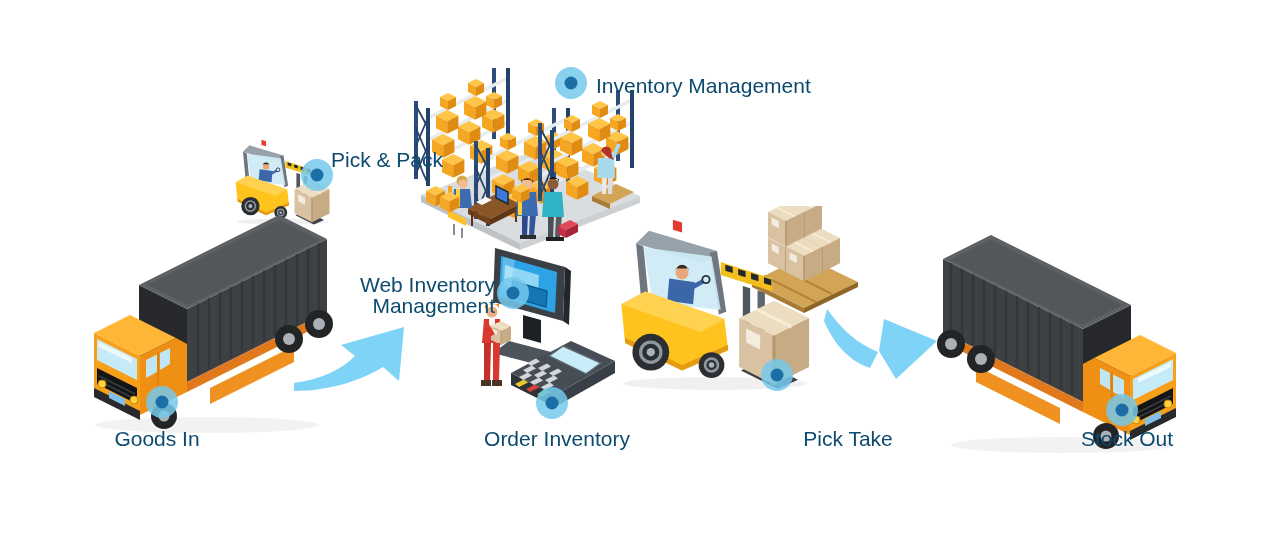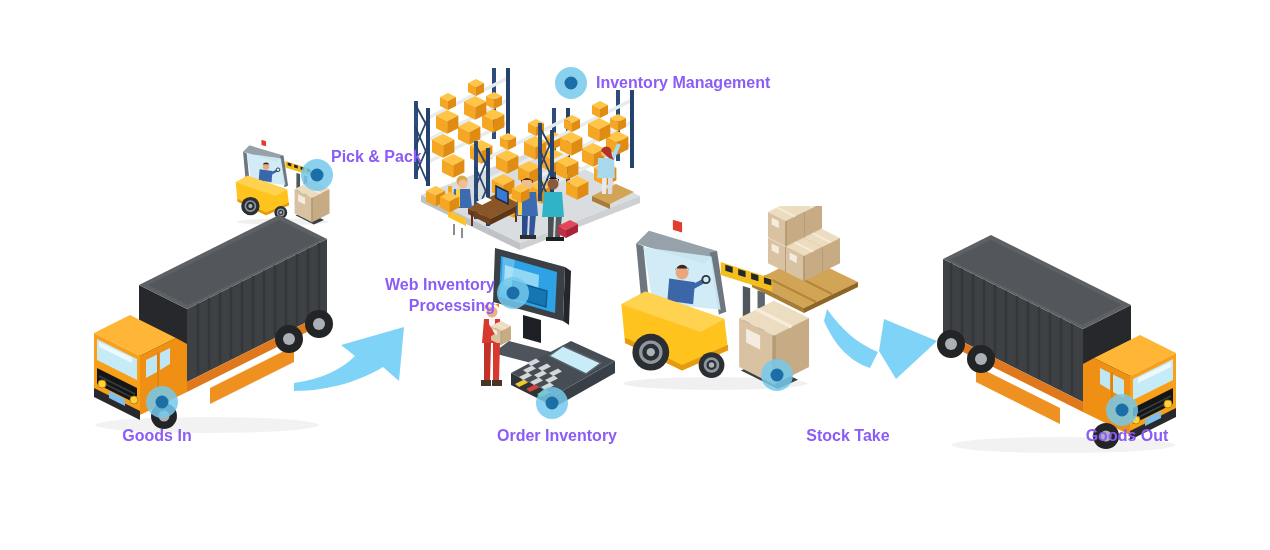--- a/index.html
+++ b/index.html
@@ -1,19 +1,19 @@
 <!DOCTYPE html>
 <html><head>
 <meta charset="utf-8">
 <style>
   html,body{margin:0;padding:0;background:#fff;}
   #canvas{position:relative;width:1270px;height:550px;background:#fff;overflow:hidden;
           font-family:"Liberation Sans",sans-serif;}
   .abs{position:absolute;}
-  .label{position:absolute;font-weight:700;font-size:16px;color:#8b5cf6;white-space:nowrap;z-index:60;}
+  .label{position:absolute;font-weight:400;font-size:21px;color:#0c4a6e;white-space:nowrap;z-index:60;}
   .label.center{text-align:center;}
   .label.right{text-align:right;}
   .dot{position:absolute;width:36px;height:36px;z-index:50;}
   svg{display:block;}
 </style>
 </head>
 <body>
 
 <div id="canvas">
 
@@ -318,19 +318,19 @@
 <svg class="dot" style="left:1104px;top:392px" viewBox="0 0 36 36">
   <circle cx="18" cy="18" r="16" fill="#74c9ec" fill-opacity="0.85"></circle>
   <circle cx="18" cy="18" r="6.5" fill="#1b6ea6"></circle>
 </svg>
 
 <div class="label center" style="left:92px;top:427px;width:130px">Goods In</div>
 <div class="label" style="left:331px;top:148px">Pick &amp; Pack</div>
 <div class="label" style="left:596px;top:74px">Inventory Management</div>
 <div class="label right" style="left:340px;top:274px;width:155px;line-height:21px">
   <div>Web Inventory</div>
-  <div>Processing</div>
+  <div>Management</div>
 </div>
 <div class="label center" style="left:477px;top:427px;width:160px">Order Inventory</div>
-<div class="label center" style="left:788px;top:427px;width:120px">Stock Take</div>
-<div class="label center" style="left:1062px;top:427px;width:130px">Goods Out</div>
+<div class="label center" style="left:788px;top:427px;width:120px">Pick Take</div>
+<div class="label center" style="left:1062px;top:427px;width:130px">Stock Out</div>
 
 </div>
 
 </body></html>

